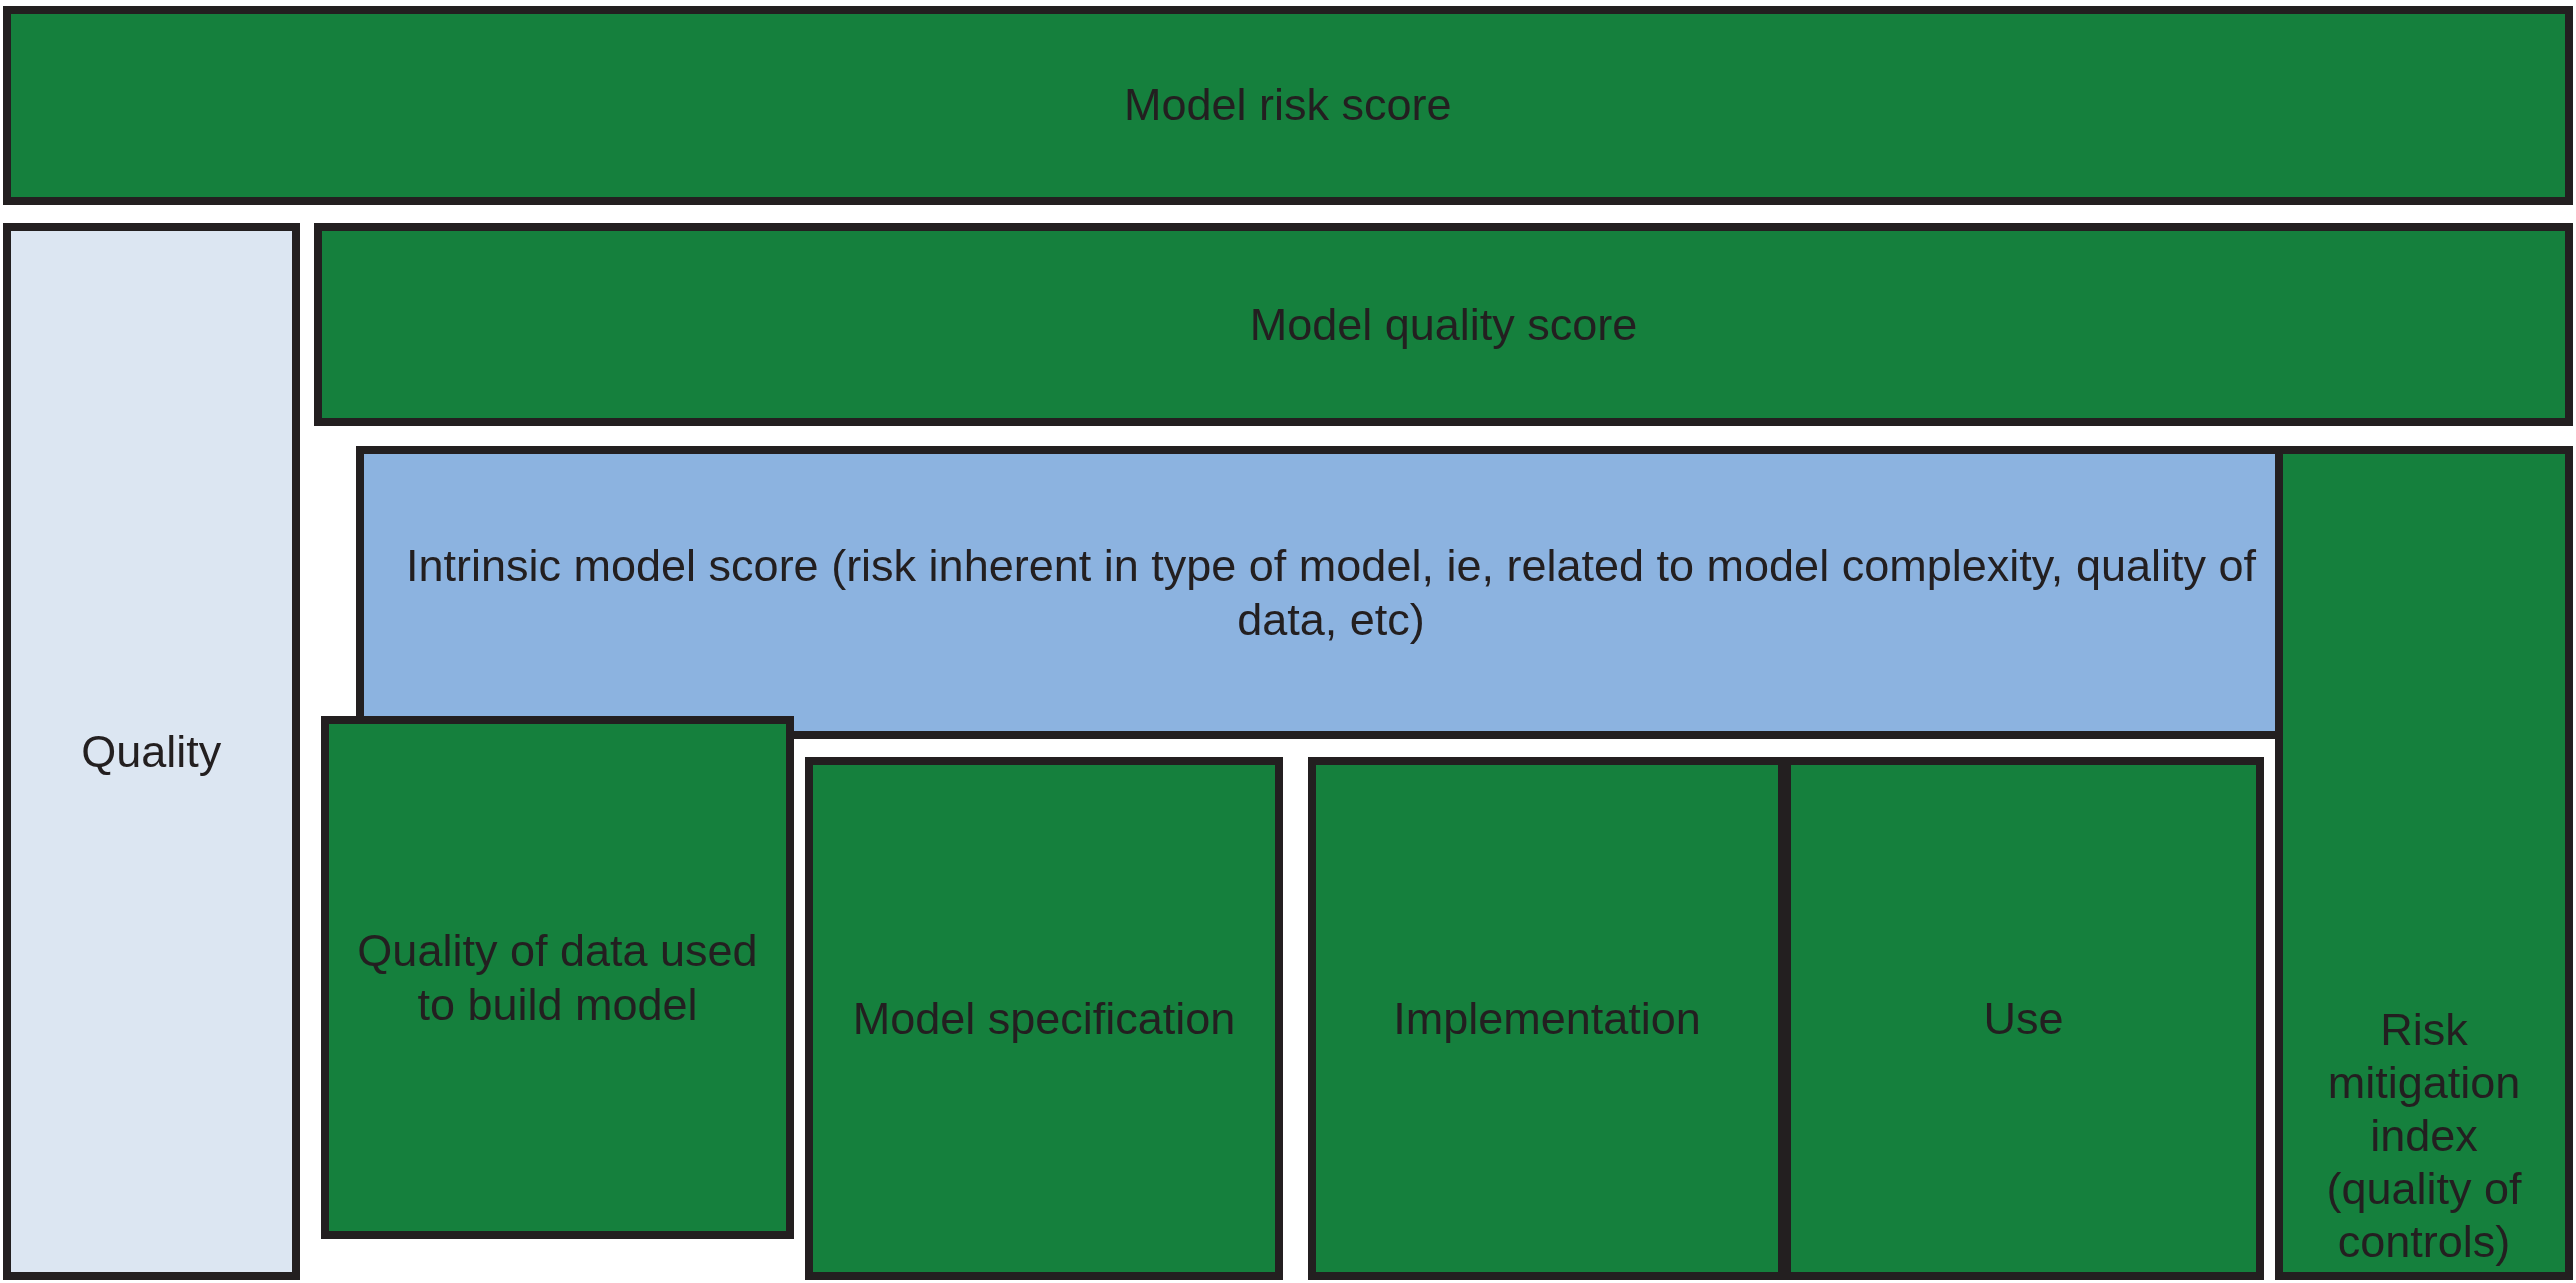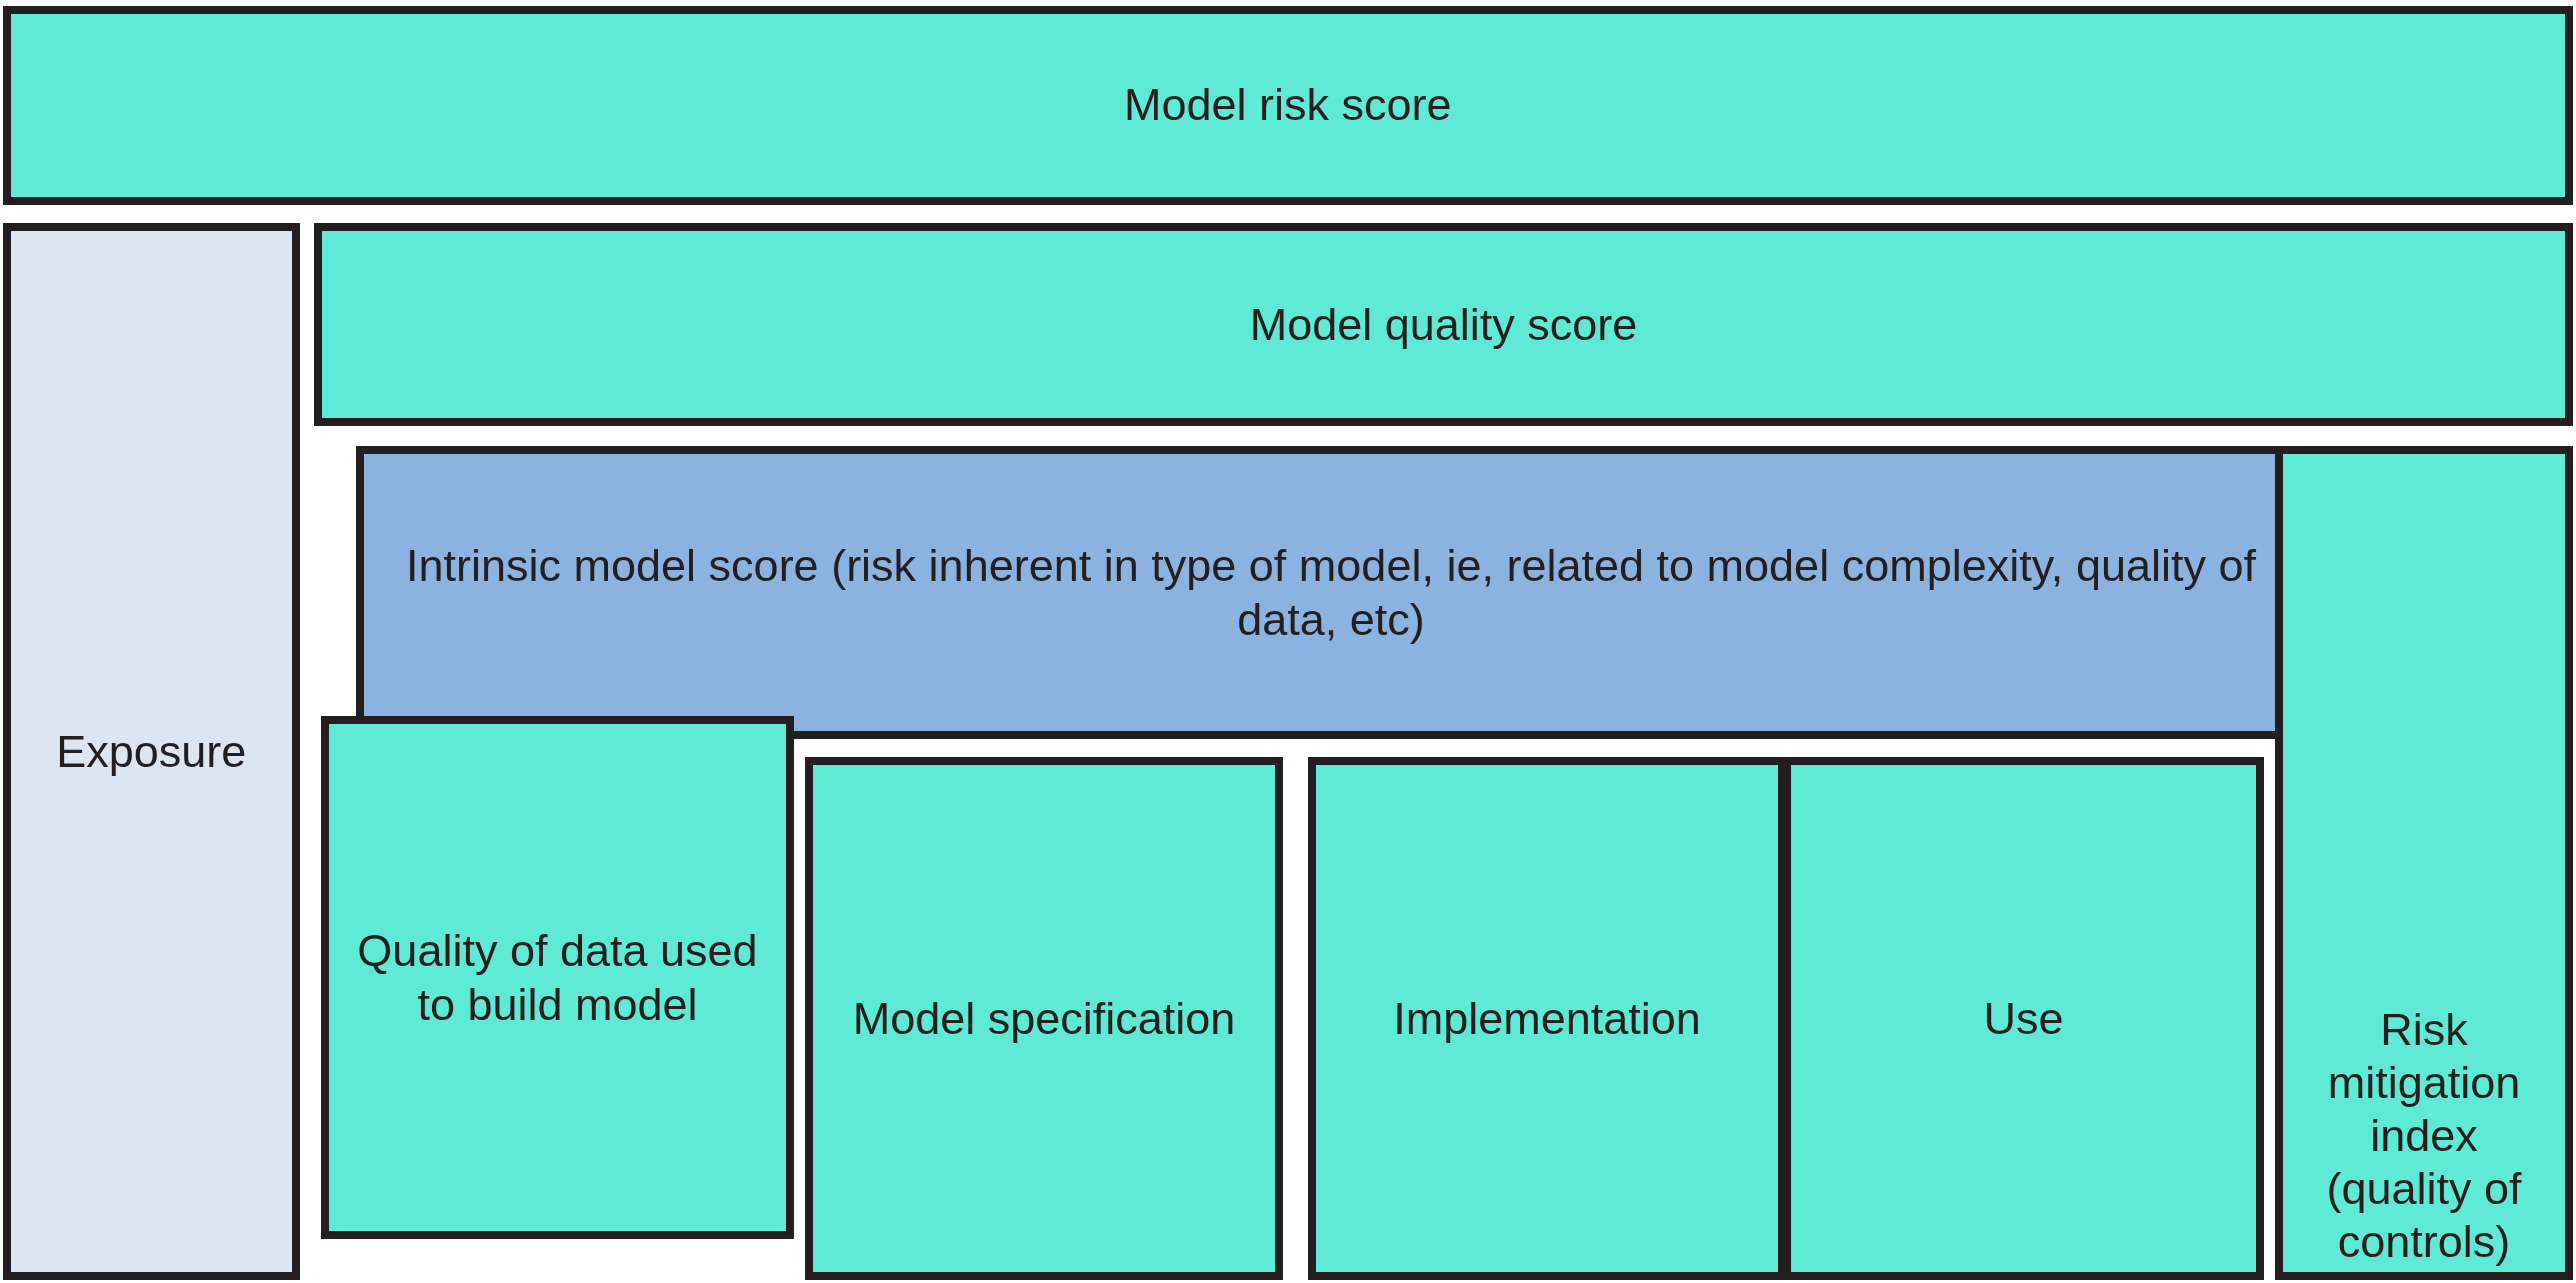--- a/index.html
+++ b/index.html
@@ -20,21 +20,21 @@
     box-sizing: border-box;
     border: 8.3px solid #231f20;
     display: flex;
     align-items: center;
     justify-content: center;
     text-align: center;
     color: #231f20;
     line-height: 1.18;
     padding: 3.7px 9.2px;
   }
-  .fill-light   { background: #5eead4; }
+  .fill-light   { background: #15803d; }
   .fill-lighter { background: #dce6f2; }
   .fill-mid     { background: #8cb3e0; }
 
   
   #model-risk-score    { left: 2.8px;    top: 5.5px;    width: 2570px; height: 199px; font-size: 45px; }
   #exposure            { left: 2.8px;    top: 223px;  width: 297px;  height: 1057px; font-size: 45px; }
   #model-quality-score { left: 314px;  top: 223px;  width: 2259px; height: 203px; font-size: 45px; }
   #intrinsic-model     { left: 314px;  top: 446px;  width: 1950px; height: 293px; font-size: 45px; margin-left: 42px; }
   #risk-mitigation     { left: 2275px; top: 446px;  width: 298px;  height: 834px; font-size: 45px; align-items: flex-end; }
 
@@ -48,21 +48,21 @@
 </head>
 <body>
 
 <div id="diagram">
 
   <div class="box fill-light" id="model-risk-score">
     <span class="label">Model risk score</span>
   </div>
 
   <div class="box fill-lighter" id="exposure">
-    <span class="label">Exposure</span>
+    <span class="label">Quality</span>
   </div>
 
   <div class="box fill-light" id="model-quality-score">
     <span class="label">Model quality score</span>
   </div>
 
   <div class="box fill-mid" id="intrinsic-model">
     <span class="label">Intrinsic model score (risk inherent in type of model, ie, related to model complexity, quality of data, etc)</span>
   </div>
 

